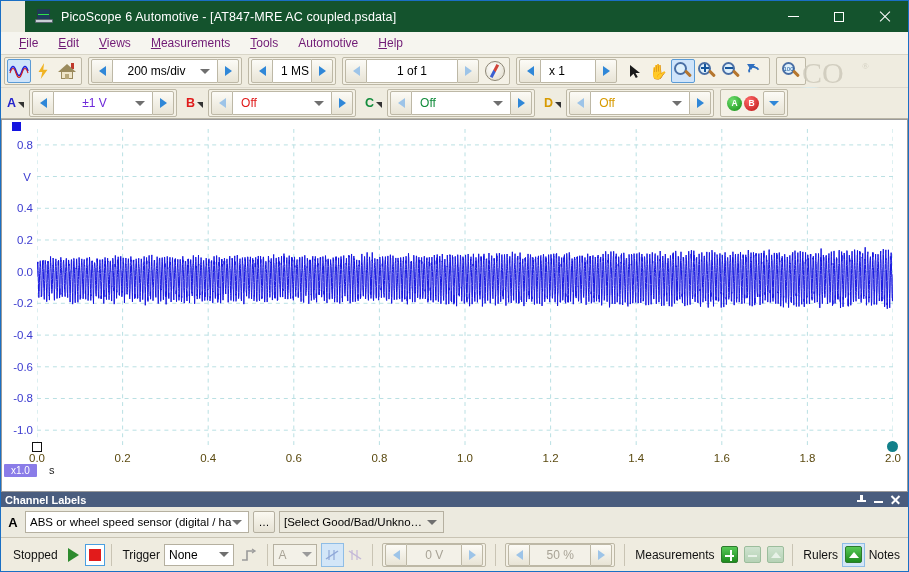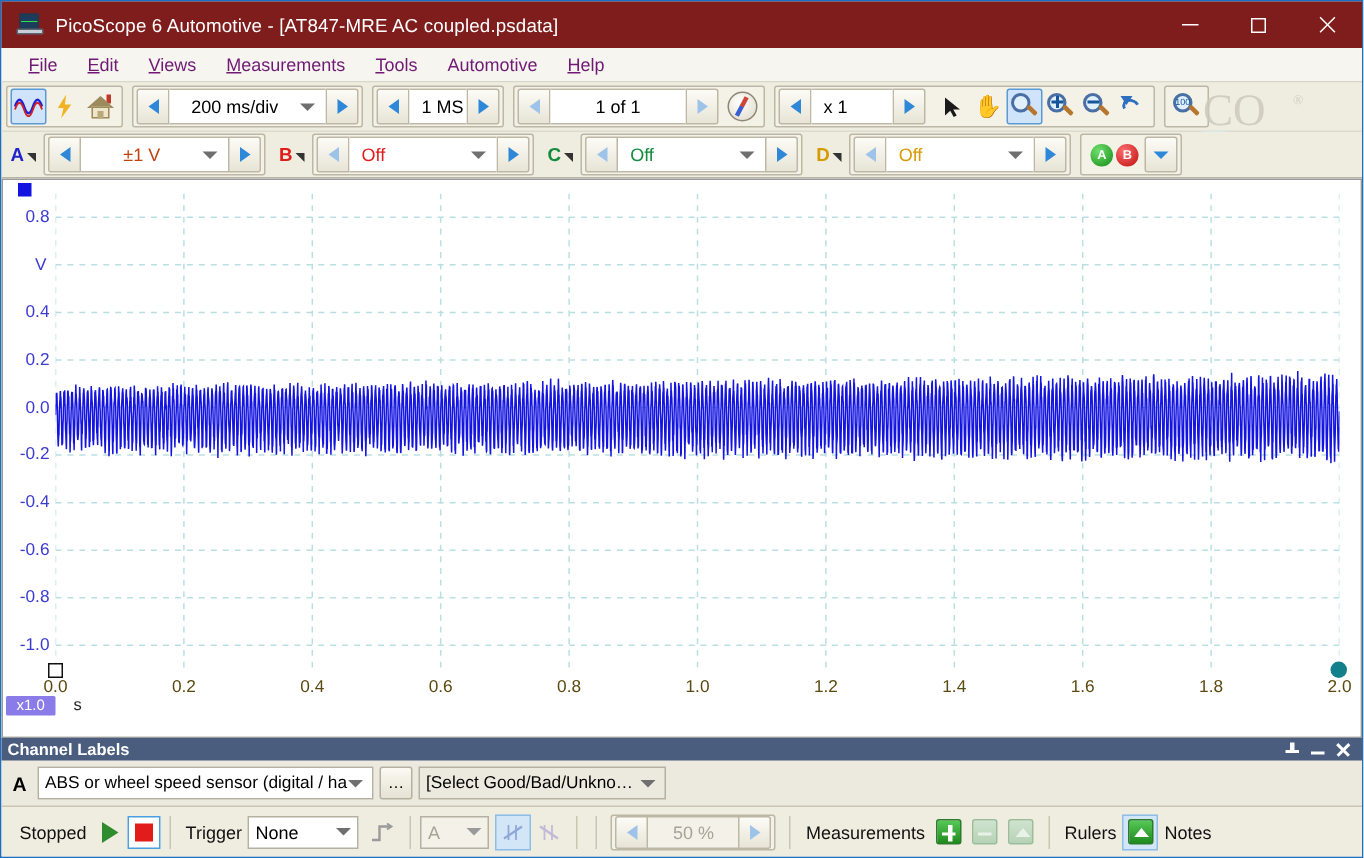--- a/index.html
+++ b/index.html
@@ -7,21 +7,21 @@
     width:909px;height:572px;overflow:hidden;
     font-family:"Liberation Sans", sans-serif;
     font-size:12px;
     background:#f0efe8;
     -webkit-font-smoothing:antialiased;
   }
   .app{position:relative;width:909px;height:572px;display:flex;flex-direction:column;
        border:1px solid #1a6fc4;box-sizing:border-box;background:#eceadf;}
 
   
-  .titlebar{height:31px;background:#7f1d1d;display:flex;align-items:center;flex:0 0 auto;}
+  .titlebar{height:31px;background:#14532d;display:flex;align-items:center;flex:0 0 auto;margin-left:24px;}
   .title-icon{width:18px;height:15px;margin-left:10px;margin-right:8px;position:relative;flex:0 0 auto;}
   .ti-body{position:absolute;left:0;bottom:1px;width:18px;height:4px;background:#c9cfd6;border:1px solid #5a6570;box-sizing:border-box;border-radius:1px;}
   .ti-screen{position:absolute;left:2px;top:0;width:13px;height:11px;background:#1d3c5c;border:1px solid #24384d;box-sizing:border-box;}
   .ti-wave{position:absolute;left:3px;top:3px;width:11px;height:5px;
      background:linear-gradient(180deg,transparent 40%,#2fe04a 40%,#2fe04a 60%,transparent 60%);}
   .title-text{color:#fff;font-size:12.5px;letter-spacing:.1px;}
   .win-btns{margin-left:auto;display:flex;height:31px;}
   .win-btn{width:46px;height:31px;display:flex;align-items:center;justify-content:center;color:#fff;}
   .wb-min{width:11px;height:1px;background:#fff;}
   .wb-max{width:10px;height:10px;border:1px solid #fff;box-sizing:border-box;}
@@ -349,21 +349,21 @@
 
     <div class="chlbl" style="color:#2222cc">
       <span>A</span>
         <i class="tick"></i>
     </div>
     <div class="grp">
       <div class="arrw l">
           <div class="tri-l"></div>
         </div>
       <div class="combo" style="width:98px">
-        <span class="cv" style="color:#c2410c">±1 V</span>
+        <span class="cv" style="color:#6d28d9">±1 V</span>
         <span class="caret"></span>
       </div>
       <div class="arrw r">
           <div class="tri-r"></div>
         </div>
     </div>
 
     <div class="chlbl" style="color:#e01b1b">
       <span>B</span>
         <i class="tick"></i>
@@ -529,20 +529,29 @@
         </svg>
     </div>
     <div class="sb-ibtn">
       <svg width="16" height="14" viewBox="0 0 16 14">
           <path d="M2 3 L14 11" stroke="#c4b8d8" stroke-width="1.5"></path>
           <path d="M5 2 L5 12" stroke="#c4b8d8" stroke-width="1.2"></path>
           <path d="M10 2 L10 12" stroke="#c4b8d8" stroke-width="1.2"></path>
         </svg>
     </div>
     <div class="sb-sep"></div>
+    <div class="grp" style="height:24px">
+      <div class="arrw l" style="height:22px">
+          <div class="tri-l dim"></div>
+        </div>
+      <div class="combo nocaret" style="width:54px;height:22px;background:#f3f1e8;color:#a8a396">0 V</div>
+      <div class="arrw r" style="height:22px">
+          <div class="tri-r dim"></div>
+        </div>
+    </div>
     <div class="sb-sep"></div>
     <div class="grp" style="height:24px">
       <div class="arrw l" style="height:22px">
           <div class="tri-l dim"></div>
         </div>
       <div class="combo nocaret" style="width:60px;height:22px;background:#f3f1e8;color:#a8a396">50 %</div>
       <div class="arrw r" style="height:22px">
           <div class="tri-r dim"></div>
         </div>
     </div>

